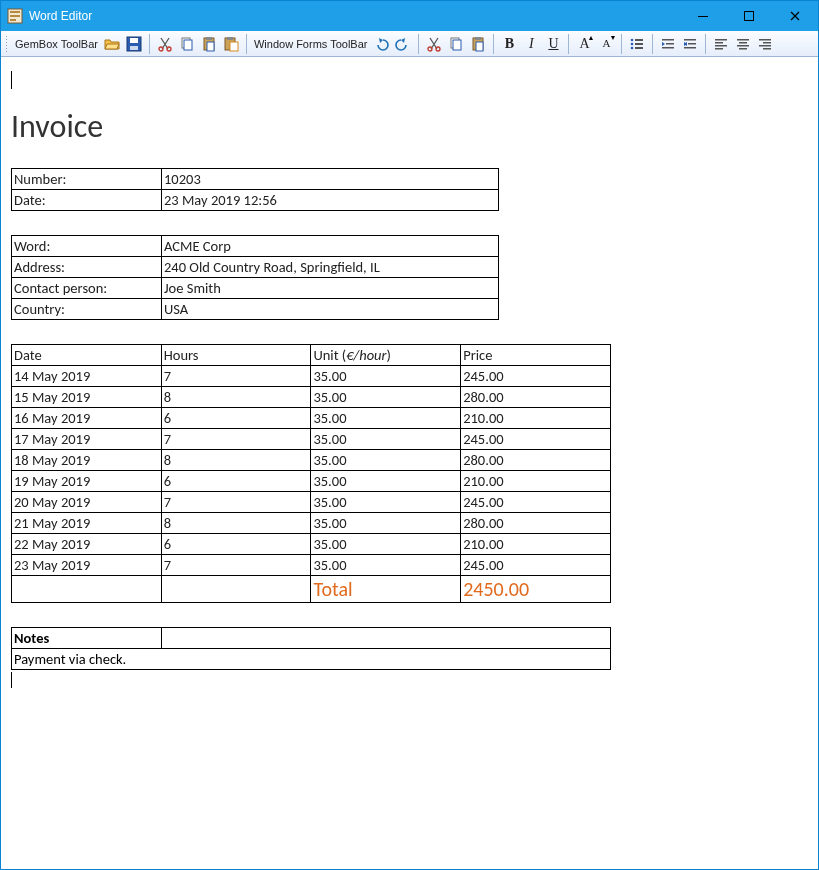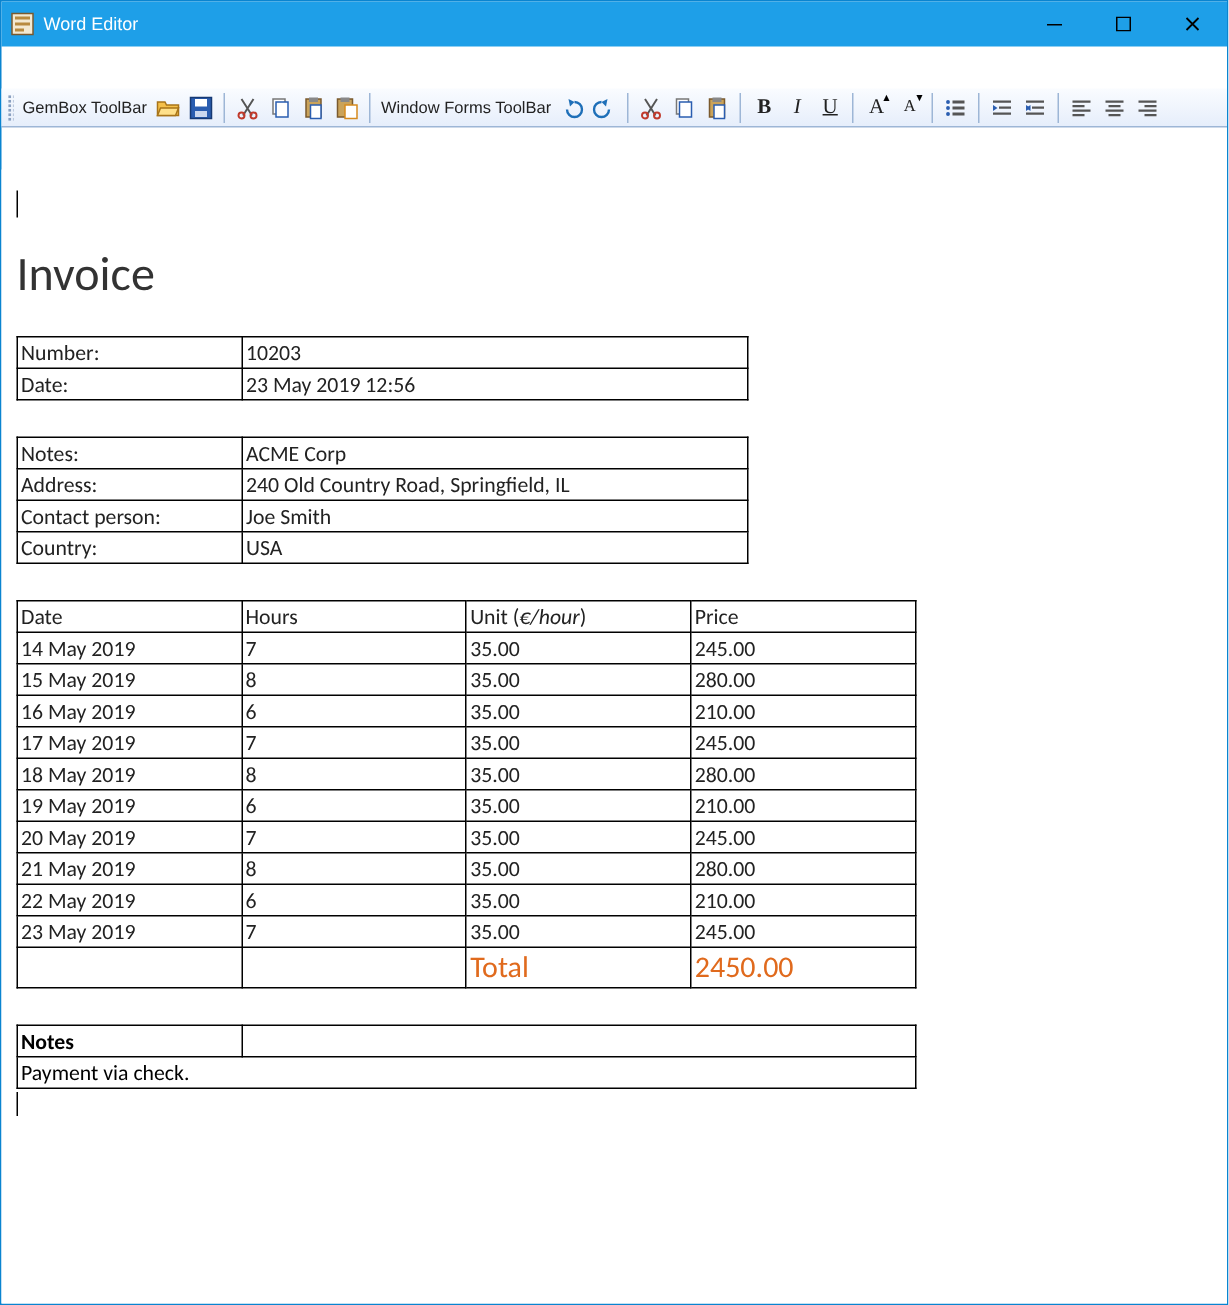--- a/index.html
+++ b/index.html
@@ -1,17 +1,17 @@
 <!DOCTYPE html>
 <html><head>
 <meta charset="utf-8">
 <style>
   * { box-sizing: border-box; margin: 0; padding: 0; }
   html, body { width: 819px; height: 870px; font-family: "Segoe UI", Tahoma, sans-serif; font-size: 12px; background: #fff; overflow: hidden; }
-  .window { width: 819px; height: 870px; border: 1px solid #0a84d0; display: flex; flex-direction: column; gap: 28px; }
+  .window { width: 819px; height: 870px; border: 1px solid #0a84d0; display: flex; flex-direction: column; }
   .titlebar { background: #1e9fe8; color: #fff; height: 30px; display: flex; align-items: center; padding: 0 0 0 6px; }
   .titlebar .app-icon { width: 16px; height: 16px; margin-right: 6px; display:inline-block; }
   .titlebar .title { font-size: 12px; flex: 0 0 auto; color: #fff; }
   .titlebar .spacer { flex: 1 1 auto; }
   .win-btns { display: flex; height: 100%; }
   .win-btn { width: 46px; display:flex; align-items:center; justify-content:center; color:#000; }
   .win-btn svg { display:block; }
 
   .toolbar { background: linear-gradient(#fafcff,#e6eefb); border-bottom: 1px solid #9db6d6; height: 26px; display:flex; align-items:center; padding: 0 2px; gap:2px; font-size:11px; }
   .toolbar .grip { width:4px; height:18px; background-image: radial-gradient(#8aa0c0 1px, transparent 1px); background-size: 3px 3px; margin:0 2px; }
@@ -252,21 +252,21 @@
           <td class="col-a">Date:</td>
           <td colspan="3">23 May 2019 12:56</td>
         </tr>
       </tbody>
         </table>
 
       
       <table class="inv">
         <tbody>
             <tr>
-              <td class="col-a">Notes:</td>
+              <td class="col-a">Word:</td>
               <td colspan="3">ACME Corp</td>
             </tr>
         <tr>
               <td>Address:</td>
               <td colspan="3">240 Old Country Road, Springfield, IL</td>
             </tr>
         <tr>
               <td>Contact person:</td>
               <td colspan="3">Joe Smith</td>
             </tr>

